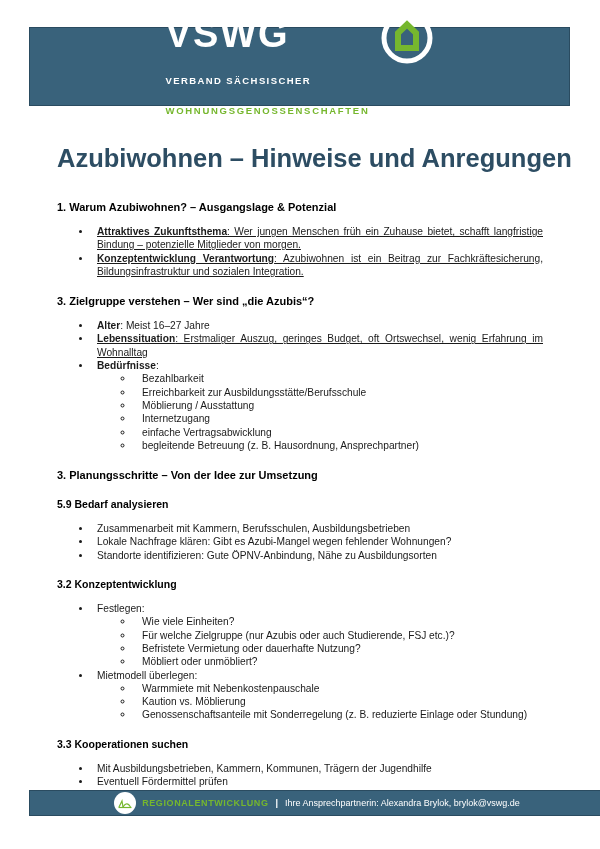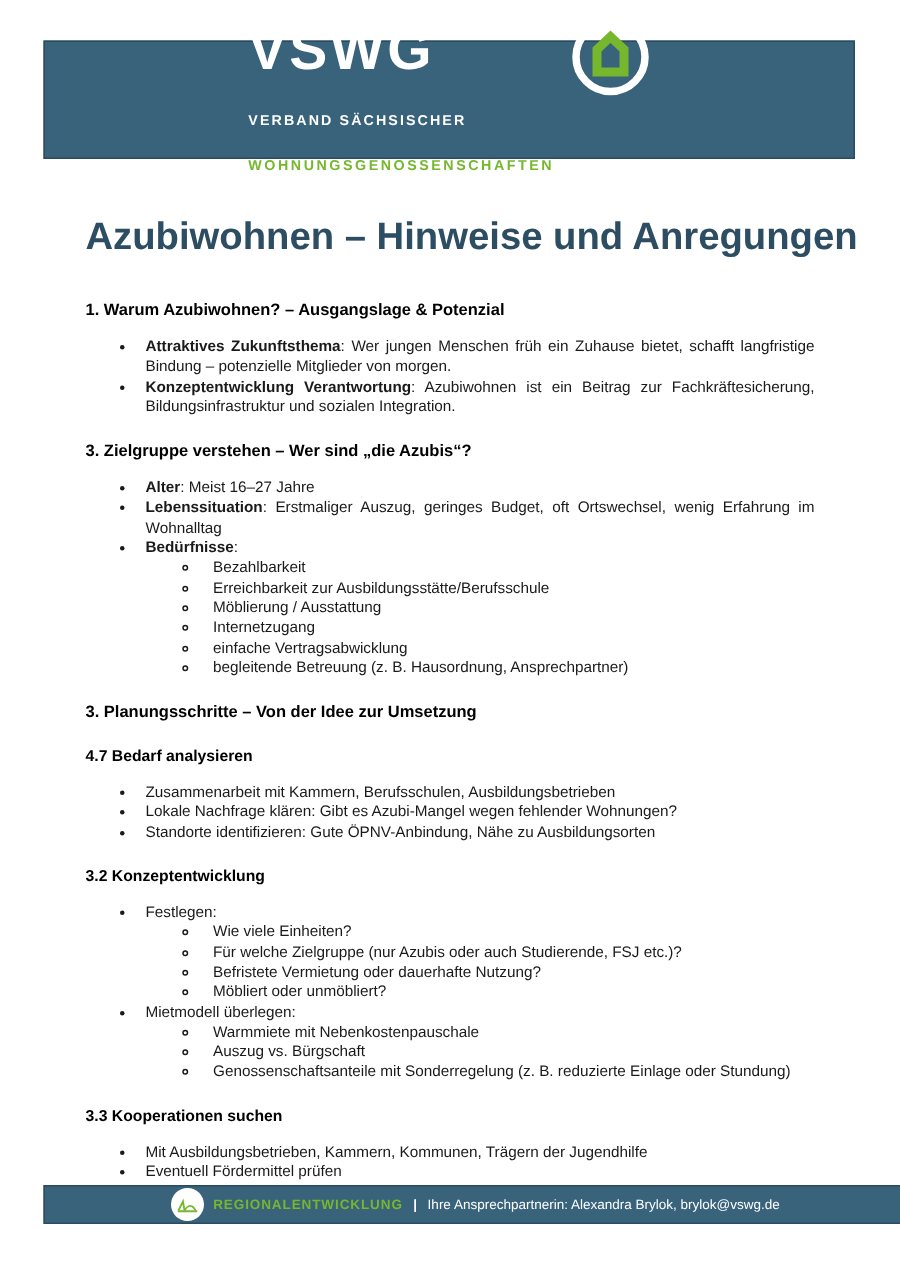--- a/index.html
+++ b/index.html
@@ -33,21 +33,21 @@
     margin:0 0 27px 0;font-size:25.5px;line-height:30px;font-weight:bold;color:var(--title);
     letter-spacing:0px;white-space:nowrap;
   }
   h2.sec{margin:16px 0 0 0;font-size:11px;line-height:14px;font-weight:bold;color:#000;}
   h2.sec.first{margin-top:0;}
   h3.subsec{margin:16px 0 0 0;font-size:10.5px;line-height:13px;font-weight:bold;color:#000;}
   ul{margin:11px 0 0 0;padding:0 0 0 35px;font-size:10.2px;line-height:13.3px;color:var(--ink);}
   ul.l1>li{list-style-type:disc;padding-left:5px;margin:0;}
   ul.l2{margin:0;padding:0 0 0 37px;}
   ul.l2>li{list-style-type:circle;padding-left:8px;margin:0;}
-  li.just{text-align:justify;}
+  li.just{text-align:justify;text-decoration:underline;}
   .b{font-weight:bold;}
 
   
   .footer-bar{
     position:absolute;left:29px;top:790px;width:576px;height:26px;
     background:var(--bar);border:1px solid var(--bar-border);
     display:flex;align-items:center;justify-content:center;gap:6px;
   }
   .footer-icon{
     width:22px;height:22px;border-radius:50%;background:#fff;
@@ -99,41 +99,41 @@
           <li>Möblierung / Ausstattung</li>
           <li>Internetzugang</li>
           <li>einfache Vertragsabwicklung</li>
           <li>begleitende Betreuung (z. B. Hausordnung, Ansprechpartner)</li>
         </ul>
       </li>
     </ul>
 
     <h2 class="sec">3. Planungsschritte – Von der Idee zur Umsetzung</h2>
 
-    <h3 class="subsec">4.7 Bedarf analysieren</h3>
+    <h3 class="subsec">5.9 Bedarf analysieren</h3>
     <ul class="l1">
       <li>Zusammenarbeit mit Kammern, Berufsschulen, Ausbildungsbetrieben</li>
       <li>Lokale Nachfrage klären: Gibt es Azubi-Mangel wegen fehlender Wohnungen?</li>
       <li>Standorte identifizieren: Gute ÖPNV-Anbindung, Nähe zu Ausbildungsorten</li>
     </ul>
 
     <h3 class="subsec">3.2 Konzeptentwicklung</h3>
     <ul class="l1">
       <li><span>Festlegen:</span>
         <ul class="l2">
           <li>Wie viele Einheiten?</li>
           <li>Für welche Zielgruppe (nur Azubis oder auch Studierende, FSJ etc.)?</li>
           <li>Befristete Vermietung oder dauerhafte Nutzung?</li>
           <li>Möbliert oder unmöbliert?</li>
         </ul>
       </li>
       <li><span>Mietmodell überlegen:</span>
         <ul class="l2">
           <li>Warmmiete mit Nebenkostenpauschale</li>
-          <li>Auszug vs. Bürgschaft</li>
+          <li>Kaution vs. Möblierung</li>
           <li>Genossenschaftsanteile mit Sonderregelung (z. B. reduzierte Einlage oder Stundung)</li>
         </ul>
       </li>
     </ul>
 
     <h3 class="subsec">3.3 Kooperationen suchen</h3>
     <ul class="l1">
       <li>Mit Ausbildungsbetrieben, Kammern, Kommunen, Trägern der Jugendhilfe</li>
       <li>Eventuell Fördermittel prüfen</li>
     </ul>

